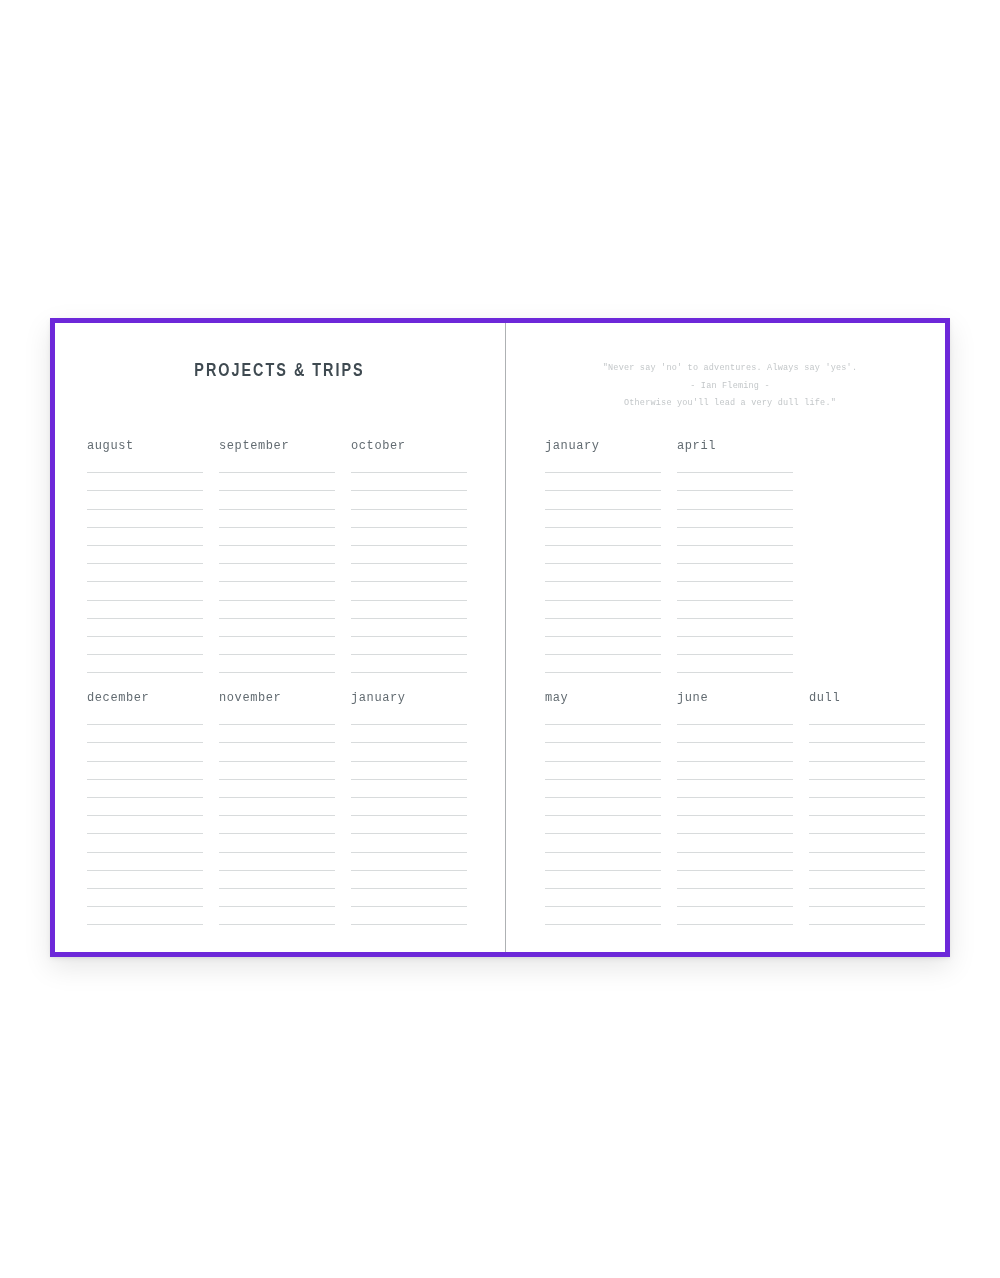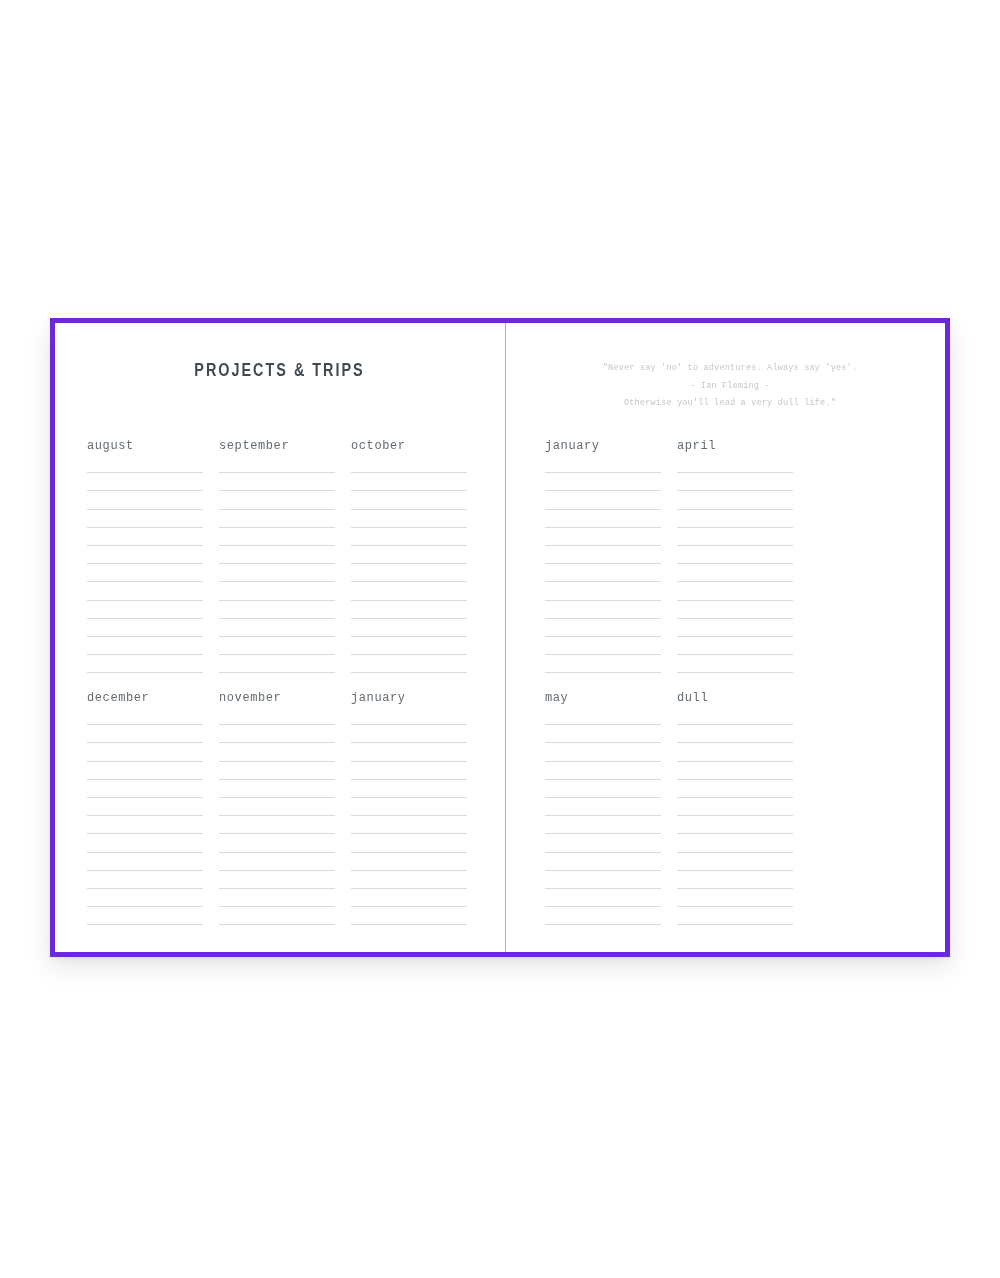--- a/index.html
+++ b/index.html
@@ -219,20 +219,37 @@
               <div class="rule"></div>
               <div class="rule"></div>
               <div class="rule"></div>
               <div class="rule"></div>
               <div class="rule"></div>
               <div class="rule"></div>
               <div class="rule"></div>
             </div>
           </div>
           <div>
+            <div class="month-name">june</div>
+            <div>
+              <div class="rule"></div>
+              <div class="rule"></div>
+              <div class="rule"></div>
+              <div class="rule"></div>
+              <div class="rule"></div>
+              <div class="rule"></div>
+              <div class="rule"></div>
+              <div class="rule"></div>
+              <div class="rule"></div>
+              <div class="rule"></div>
+              <div class="rule"></div>
+              <div class="rule"></div>
+            </div>
+          </div>
+          <div>
             <div class="month-name">dull</div>
             <div>
               <div class="rule"></div>
               <div class="rule"></div>
               <div class="rule"></div>
               <div class="rule"></div>
               <div class="rule"></div>
               <div class="rule"></div>
               <div class="rule"></div>
               <div class="rule"></div>

